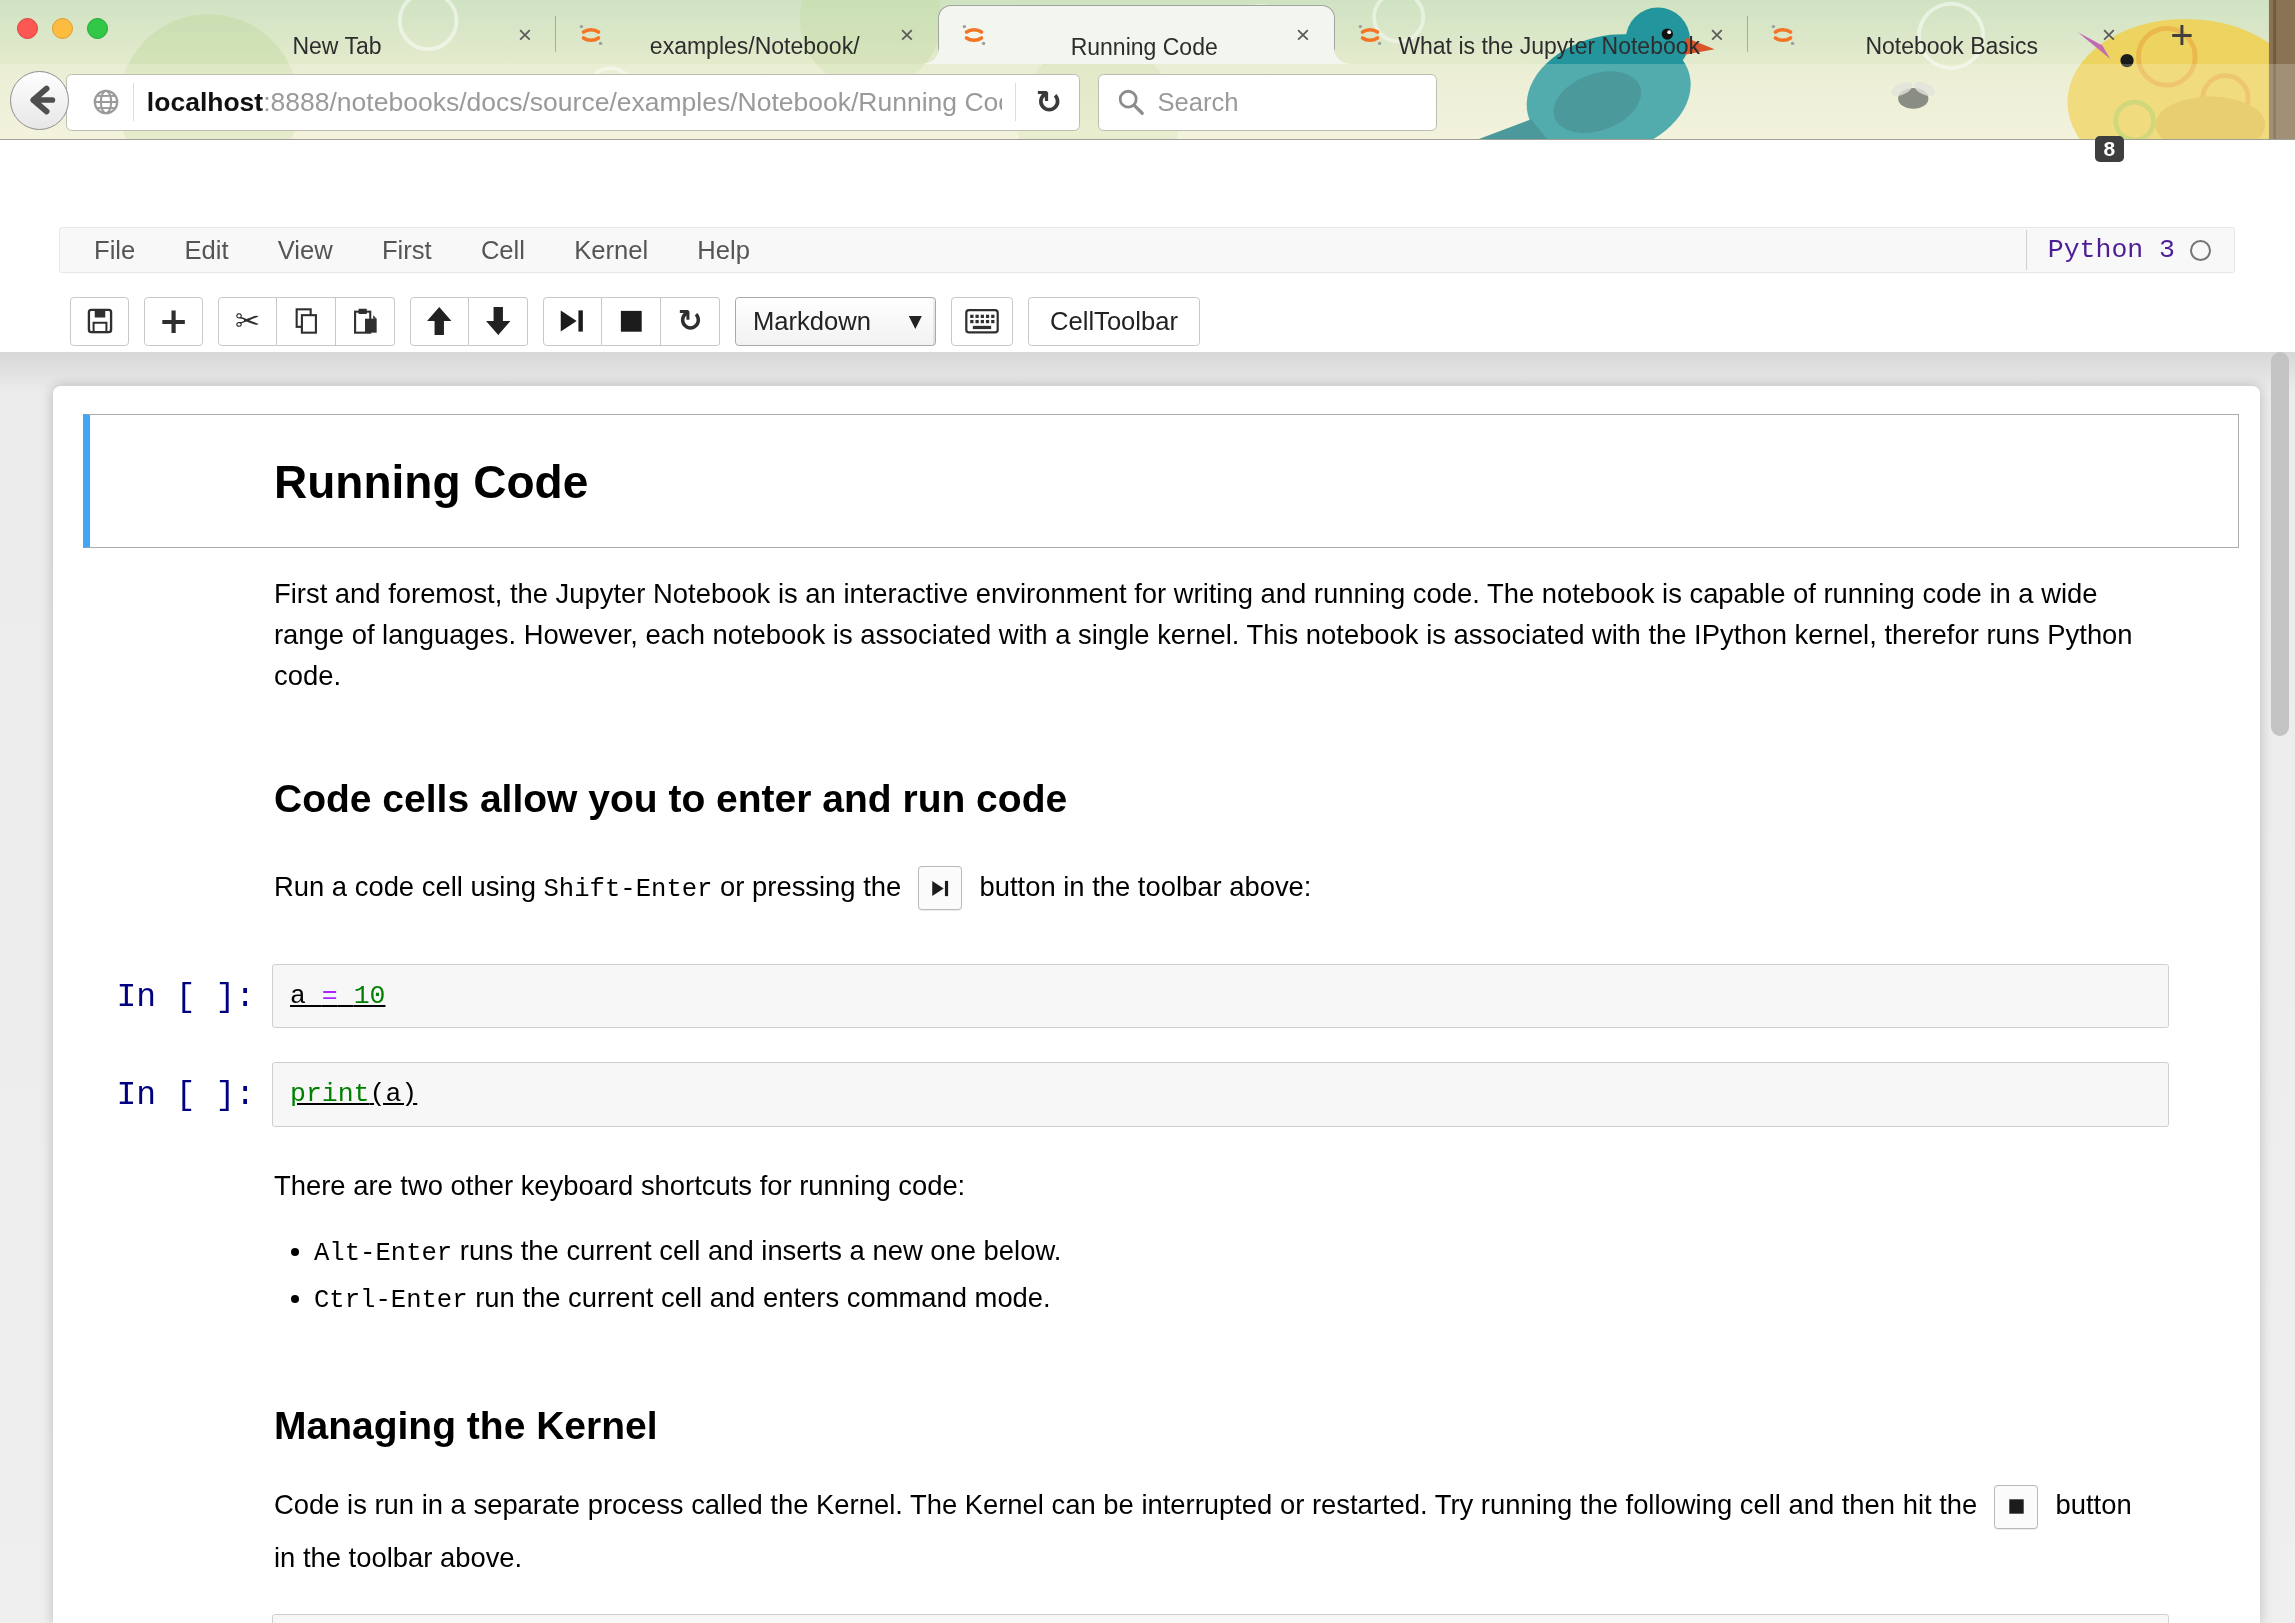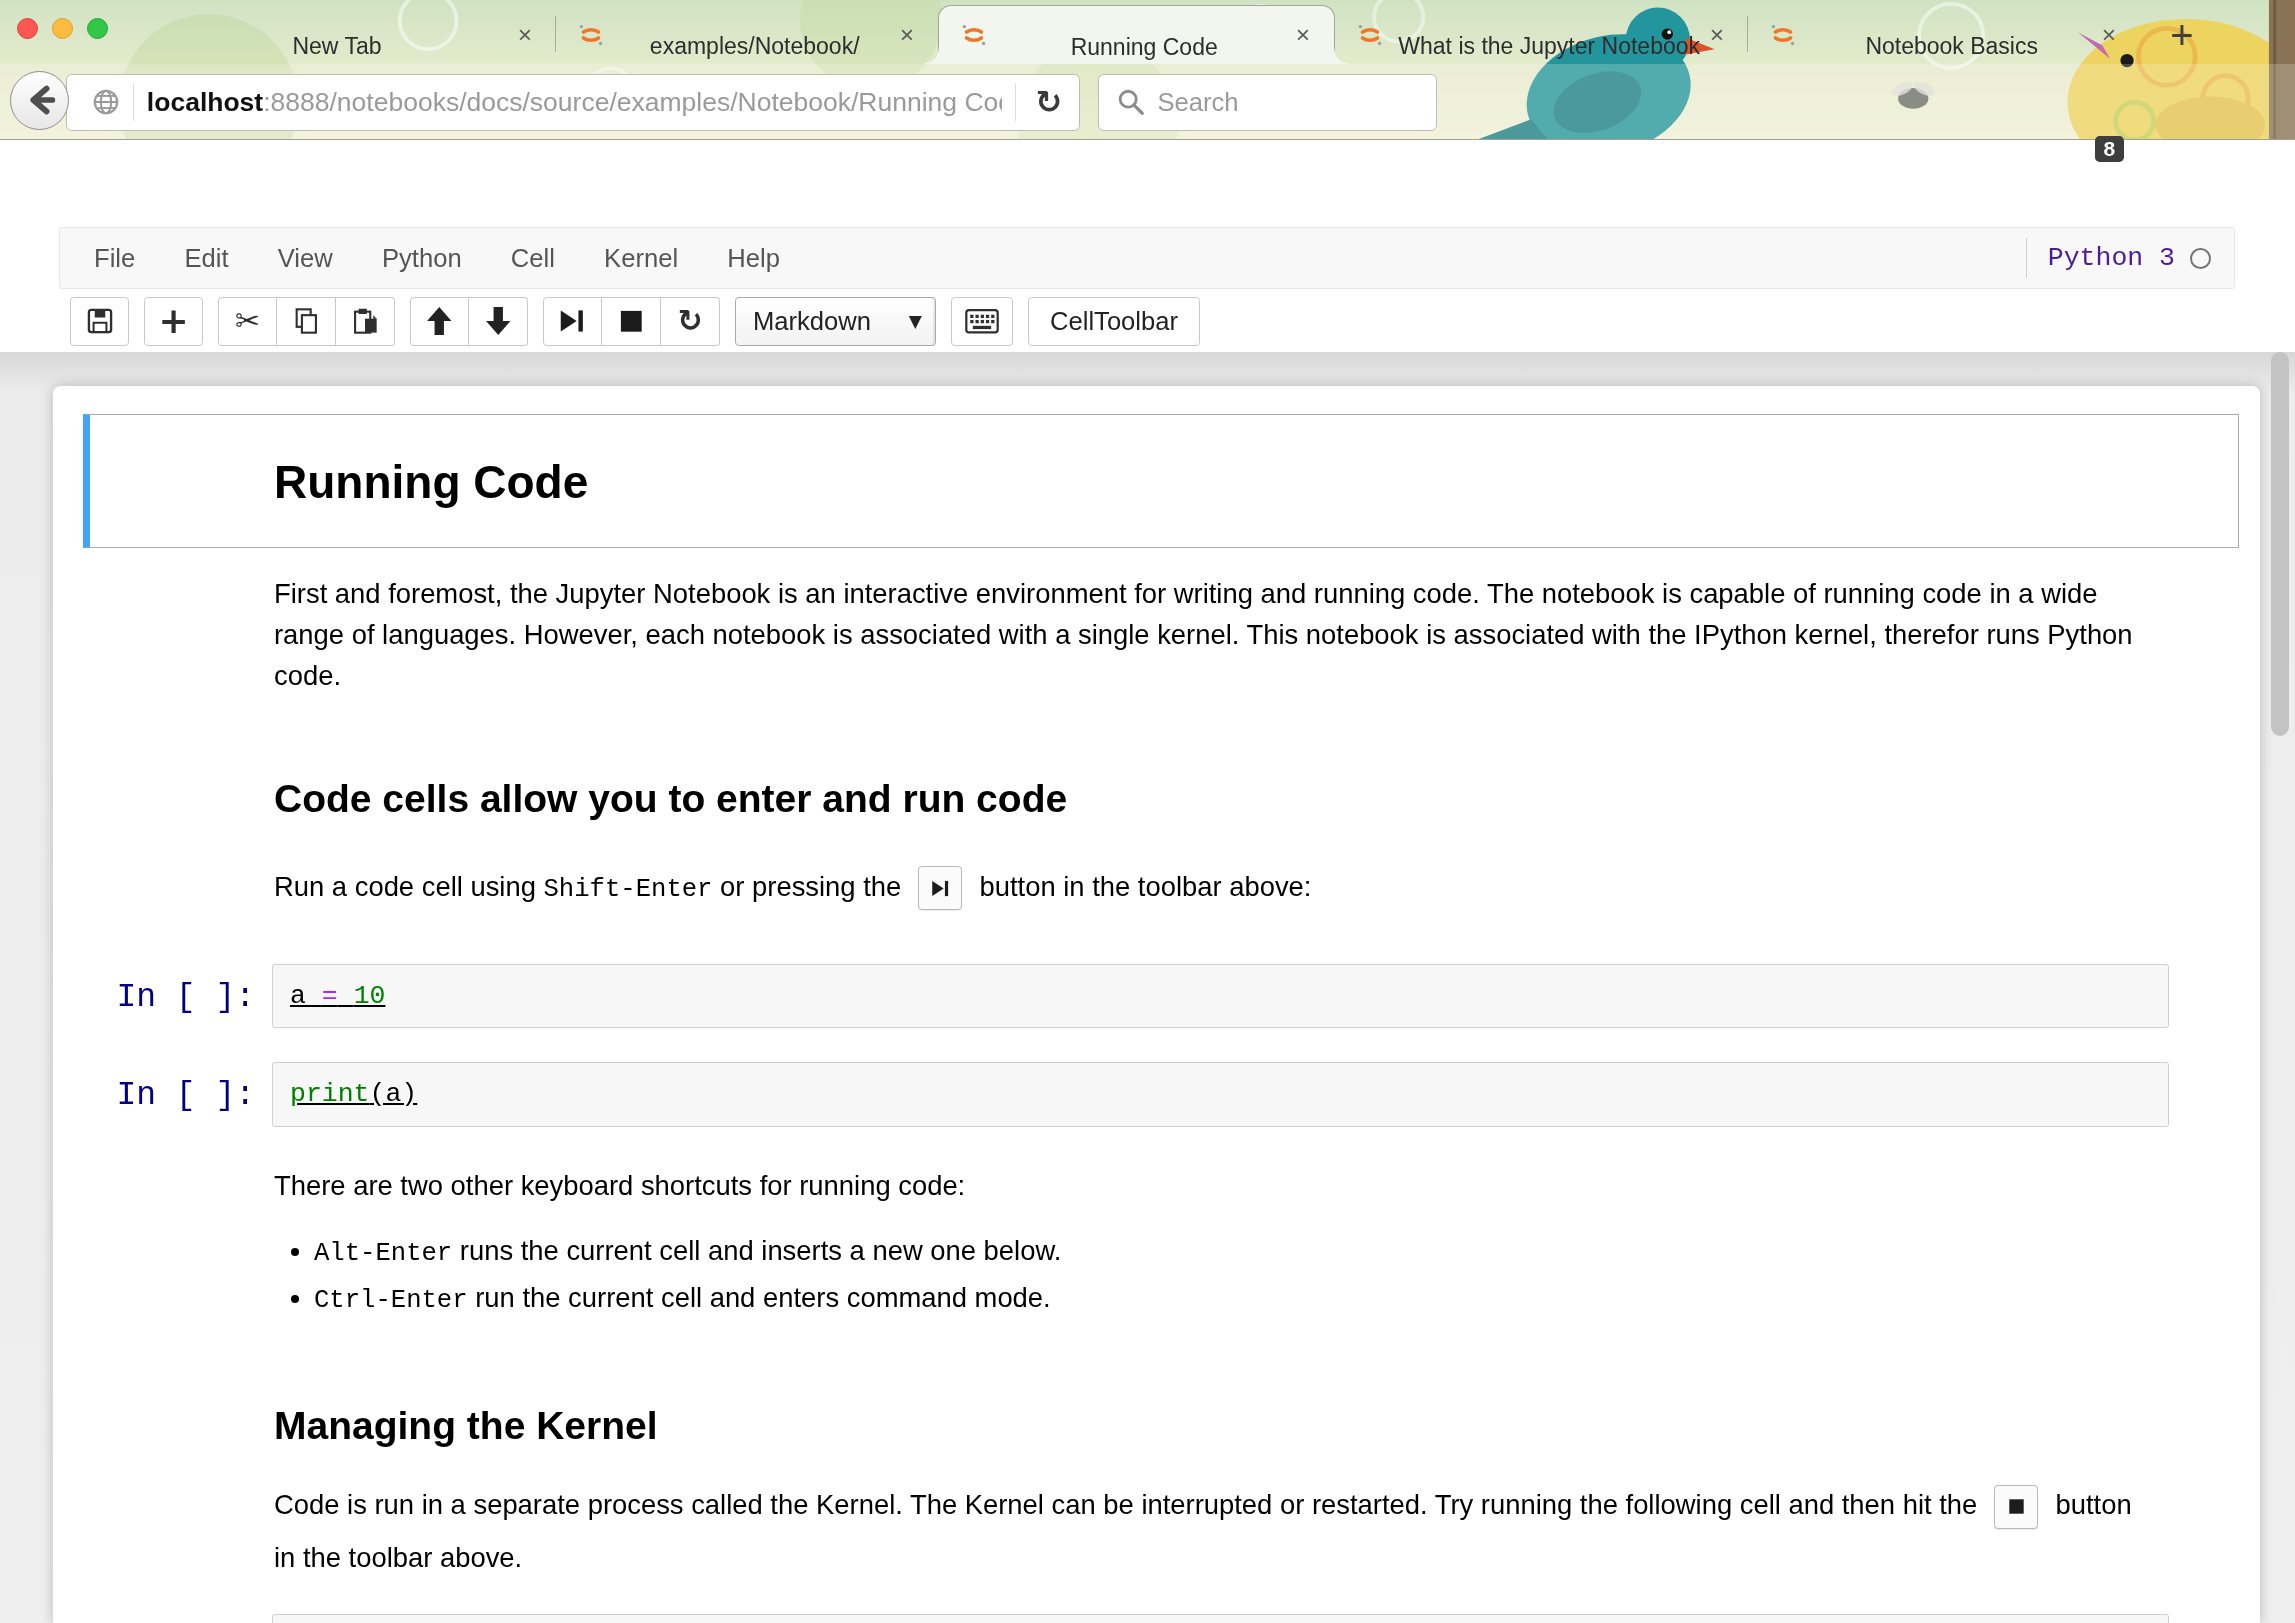--- a/index.html
+++ b/index.html
@@ -60,21 +60,21 @@
   
   .jp-header { position:absolute; top:140px; left:0; right:0; height:87px; background:#fff; }
   .jp-logo { position:absolute; left:55px; top:150px; display:flex; align-items:center; }
   .jp-wordmark { font-size:55px; color:#4e4e4e; letter-spacing:-0.9px; margin-left:9.5px; }
   .jp-title-wrap { position:absolute; left:352px; top:163px; display:flex; align-items:baseline; }
   .jp-title { font-size:34px; color:#000; }
   .jp-status { font-size:23px; color:#2b2b2b; margin-left:13.2px; }
   .py-logo { position:absolute; left:2169px; top:150px; }
 
   
-  .jp-menubar { position:absolute; left:59px; right:61px; top:227px; height:62px; background:#f8f8f8;
+  .jp-menubar { position:absolute; left:59px; right:61px; top:227px; height:46px; background:#f8f8f8;
     border:0.9px solid #e7e7e7; border-radius:2.8px; display:flex; align-items:center; }
   .menu-item { font-size:25.6px; color:#555; padding:0 24.6px; }
   .menu-item:first-child { padding-left:34px; }
   .menu-spacer { flex:1; }
   .kernel-ind { display:flex; align-items:center; border-left:0.9px solid #d0d0d0; height:40px; padding:0 23px 0 21px; }
   .kernel-name { font-size:26.5px; color:#4c1d95;font-family:Liberation Mono, monospace; }
   .kernel-circle { width:21px; height:21px; border:2.8px solid #757575; border-radius:50%; margin-left:15px; }
 
   
   .jp-toolbar { position:absolute; left:0; right:0; top:290px; height:62px; background:#fff; }
@@ -368,21 +368,21 @@
       <circle cx="21" cy="9.5" r="3" fill="#fff"></circle>
       <path d="M29 54 c8 0 11 -3 11 -8 v-7 H27 v-3 h19 c5 0 8 -4 8 -10 s-3 -10 -8 -10 h-6 v8 c0 5 -4 8 -9 8 H19 c-5 0 -8 3 -8 8 v6 c0 5 4 8 12 8 h6 z" fill="#ffd43b"></path>
       <circle cx="35" cy="46.5" r="3" fill="#fff"></circle>
     </svg>
   </div>
 
   <div class="jp-menubar">
     <span class="menu-item">File</span>
     <span class="menu-item">Edit</span>
     <span class="menu-item">View</span>
-    <span class="menu-item">Python</span>
+    <span class="menu-item">First</span>
     <span class="menu-item">Cell</span>
     <span class="menu-item">Kernel</span>
     <span class="menu-item">Help</span>
     <span class="menu-spacer"></span>
     <span class="kernel-ind">
       <span class="kernel-name">Python 3</span>
       <span class="kernel-circle"></span>
     </span>
   </div>
 

